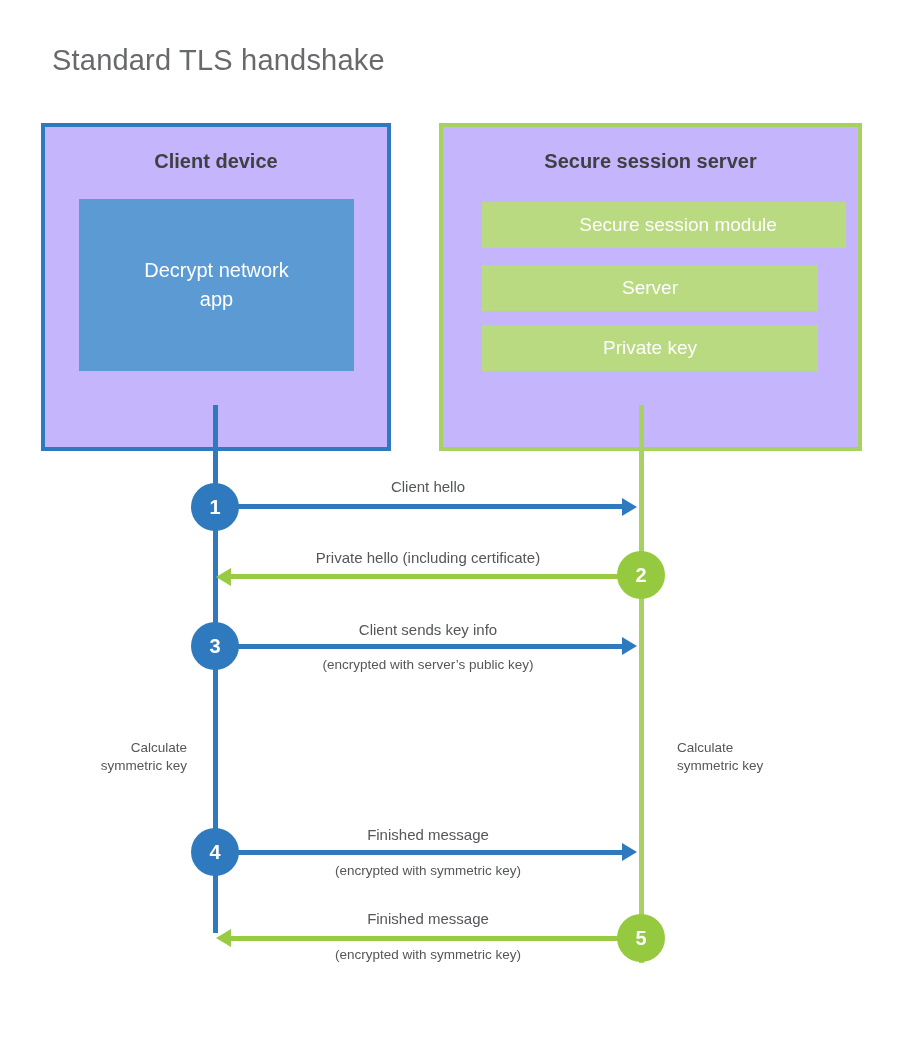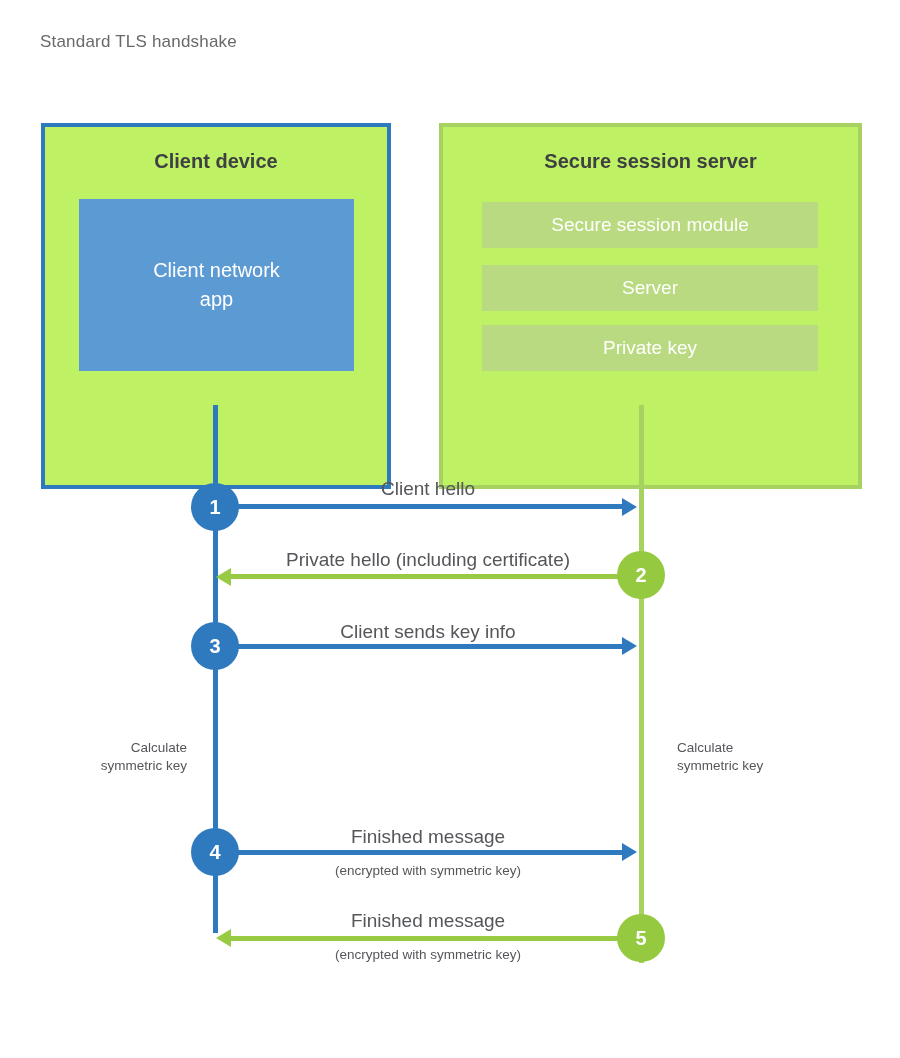--- a/index.html
+++ b/index.html
@@ -12,28 +12,28 @@
     position: relative;
     width: 900px;
     height: 1058px;
     background: #ffffff;
     overflow: hidden;
   }
   .title {
     position: absolute;
     left: 36px;
     top: 28px;
-    margin: 4px;
-    font-size: 17px;
+    margin: 16px;
+    font-size: 29px;
     font-weight: 300;
     color: #67696b;
     letter-spacing: 0.2px;
   }
   
-  .box { position: absolute; top: 123px; height: 366px; box-sizing: border-box; background: #bef264; }
+  .box { position: absolute; top: 123px; height: 328px; box-sizing: border-box; background: #c4b5fd; }
   .client-box { left: 41px;  width: 350px; border: 4px solid #2f7abf; }
   .server-box { left: 431px; width: 423px; border: 4px solid #a7d161; margin-left: 8px; }
   .box-title {
     position: absolute;
     left: 0; right: 0;
     top: 23px;
     text-align: center;
     font-size: 20px;
     font-weight: bold;
     color: #3f4042;
@@ -56,21 +56,21 @@
     position: absolute;
     left: 39px;
     width: 336px; height: 46px;
     background: #b9da80;
     display: flex;
     align-items: center;
     justify-content: center;
     color: #ffffff;
     font-size: 19px;
   }
-  .bar-1 { top: 75px; }
+  .bar-1 { top: 75px; padding-left: 28px; }
   .bar-2 { top: 138px; }
   .bar-3 { top: 198px; }
   
   .vline { position: absolute; width: 5px; top: 405px; }
   .vline-client { left: 213px; height: 528px; background: #2f7abf; }
   .vline-server { left: 639px; height: 558px; background: #a7d161; }
   
   .circle {
     position: absolute;
     width: 48px; height: 48px;
@@ -88,21 +88,21 @@
   .shaft { position: absolute; height: 5px; z-index: 2; }
   .shaft.blue  { background: #2f7abf; left: 215px; width: 407px; }
   .shaft.green { background: #98ca43; left: 231px; width: 410px; }
   .head { position: absolute; width: 0; height: 0; z-index: 2; }
   .head.right { left: 622px; border-top: 9px solid transparent; border-bottom: 9px solid transparent; border-left: 15px solid #2f7abf; }
   .head.left  { left: 216px; border-top: 9px solid transparent; border-bottom: 9px solid transparent; border-right: 15px solid #98ca43; }
   .msg-label {
     position: absolute;
     left: 215px; width: 426px;
     text-align: center;
-    font-size: 19px;
+    font-size: 15px;
     color: #54565a;
     z-index: 1;
   }
   .msg-sublabel {
     position: absolute;
     left: 215px; width: 426px;
     text-align: center;
     font-size: 13.5px;
     color: #54565a;
     z-index: 1;
@@ -127,21 +127,21 @@
 </style>
 </head>
 <body>
 
 <div class="canvas">
 
   <h1 class="title">Standard TLS handshake</h1>
 
   <div class="box client-box">
     <div class="box-title">Client device</div>
-    <div class="client-app">Client network
+    <div class="client-app">Decrypt network
 app</div>
   </div>
 
   <div class="box server-box">
     <div class="box-title">Secure session server</div>
     <div class="server-bar bar-1">Secure session module</div>
     <div class="server-bar bar-2">Server</div>
     <div class="server-bar bar-3">Private key</div>
   </div>
 
@@ -152,20 +152,21 @@
   <div class="shaft blue s1-shaft"></div>
   <div class="head right s1-head"></div>
   <div class="circle blue s1-circle">1</div>
 
   <div class="msg-label s2-label">Private hello (including certificate)</div>
   <div class="shaft green s2-shaft"></div>
   <div class="head left s2-head"></div>
   <div class="circle green s2-circle">2</div>
 
   <div class="msg-label s3-label">Client sends key info</div>
+  <div class="msg-sublabel s3-sub">(encrypted with server’s public key)</div>
   <div class="shaft blue s3-shaft"></div>
   <div class="head right s3-head"></div>
   <div class="circle blue s3-circle">3</div>
 
   <div class="side-note note-calc-left">Calculate
 symmetric key</div>
   <div class="side-note note-calc-right">Calculate
 symmetric key</div>
 
   <div class="msg-label s4-label">Finished message</div>

